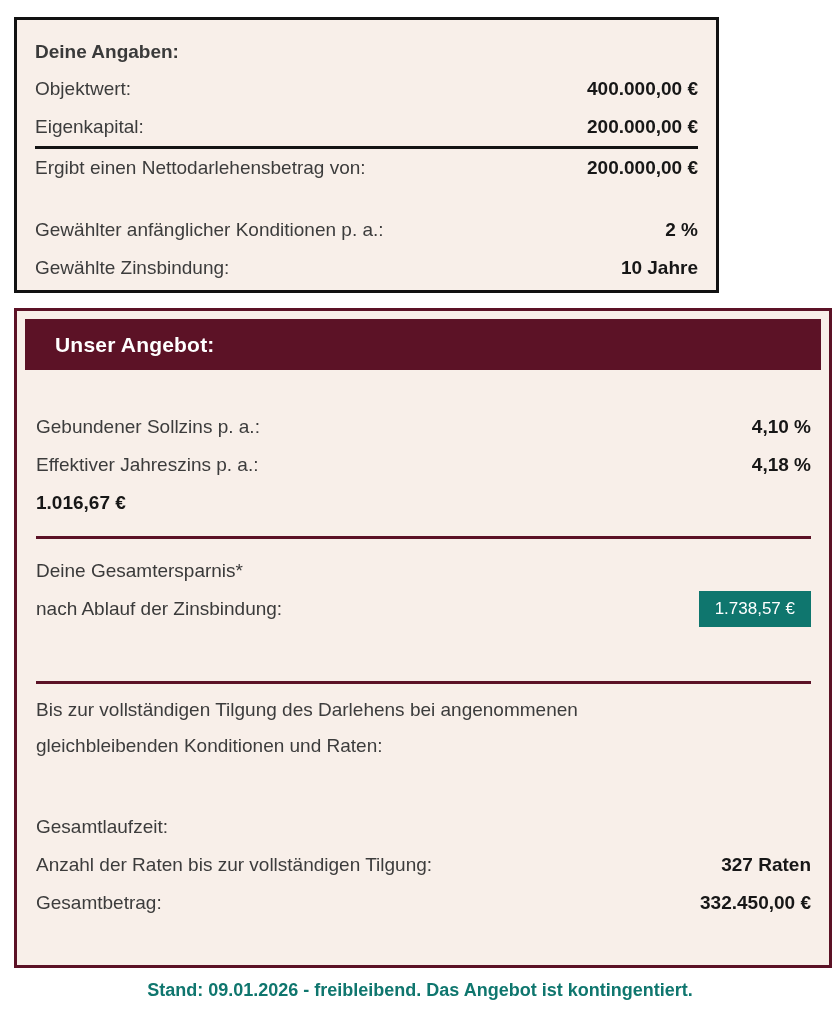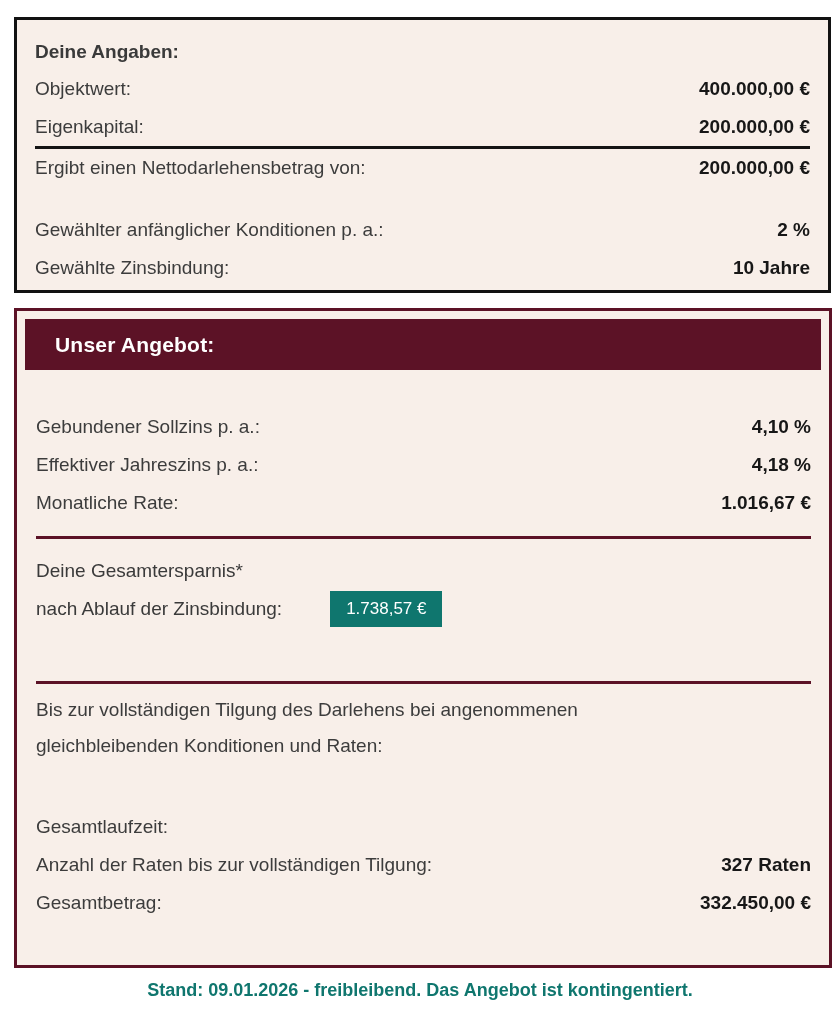--- a/index.html
+++ b/index.html
@@ -21,21 +21,21 @@
     height: 1022px;
     box-sizing: border-box;
     background: #ffffff;
   }
 
   
   .panel-inputs {
     position: absolute;
     left: 14px;
     top: 17px;
-    width: 817px;
+    width: 705px;
     height: 276px;
     box-sizing: border-box;
     background: #f8efe9;
     border: 3px solid #121212;
     padding: 13px 18px 0 18px;
   }
 
   
   .panel-offer {
     position: absolute;
@@ -118,20 +118,21 @@
   .savings-line {
     font-size: 19px;
     font-weight: normal;
     color: #3a3a3a;
     line-height: 36px;
     height: 36px;
   }
   .savings-second {
     display: flex;
     align-items: center;
+    justify-content: space-between;
     height: 40px;
     gap: 48px;
   }
   .savings-badge {
     background: #0f766e;
     color: #ffffff;
     font-size: 17px;
     font-weight: normal;
     padding: 7px 16px 8px 16px;
     line-height: 21px;
@@ -210,21 +211,20 @@
         <span class="label">Gebundener Sollzins p. a.:</span>
         <span class="value">4,10 %</span>
       </div>
 
       <div class="row">
         <span class="label">Effektiver Jahreszins p. a.:</span>
         <span class="value">4,18 %</span>
       </div>
 
       <div class="row">
-        <span class="label">Monatliche Rate:</span>
         <span class="value">1.016,67 €</span>
       </div>
 
       <div class="spacer-14"></div>
 
       <hr class="rule-maroon">
 
       <div class="savings">
         <div class="savings-line">Deine Gesamtersparnis*</div>
         <div class="savings-second">

